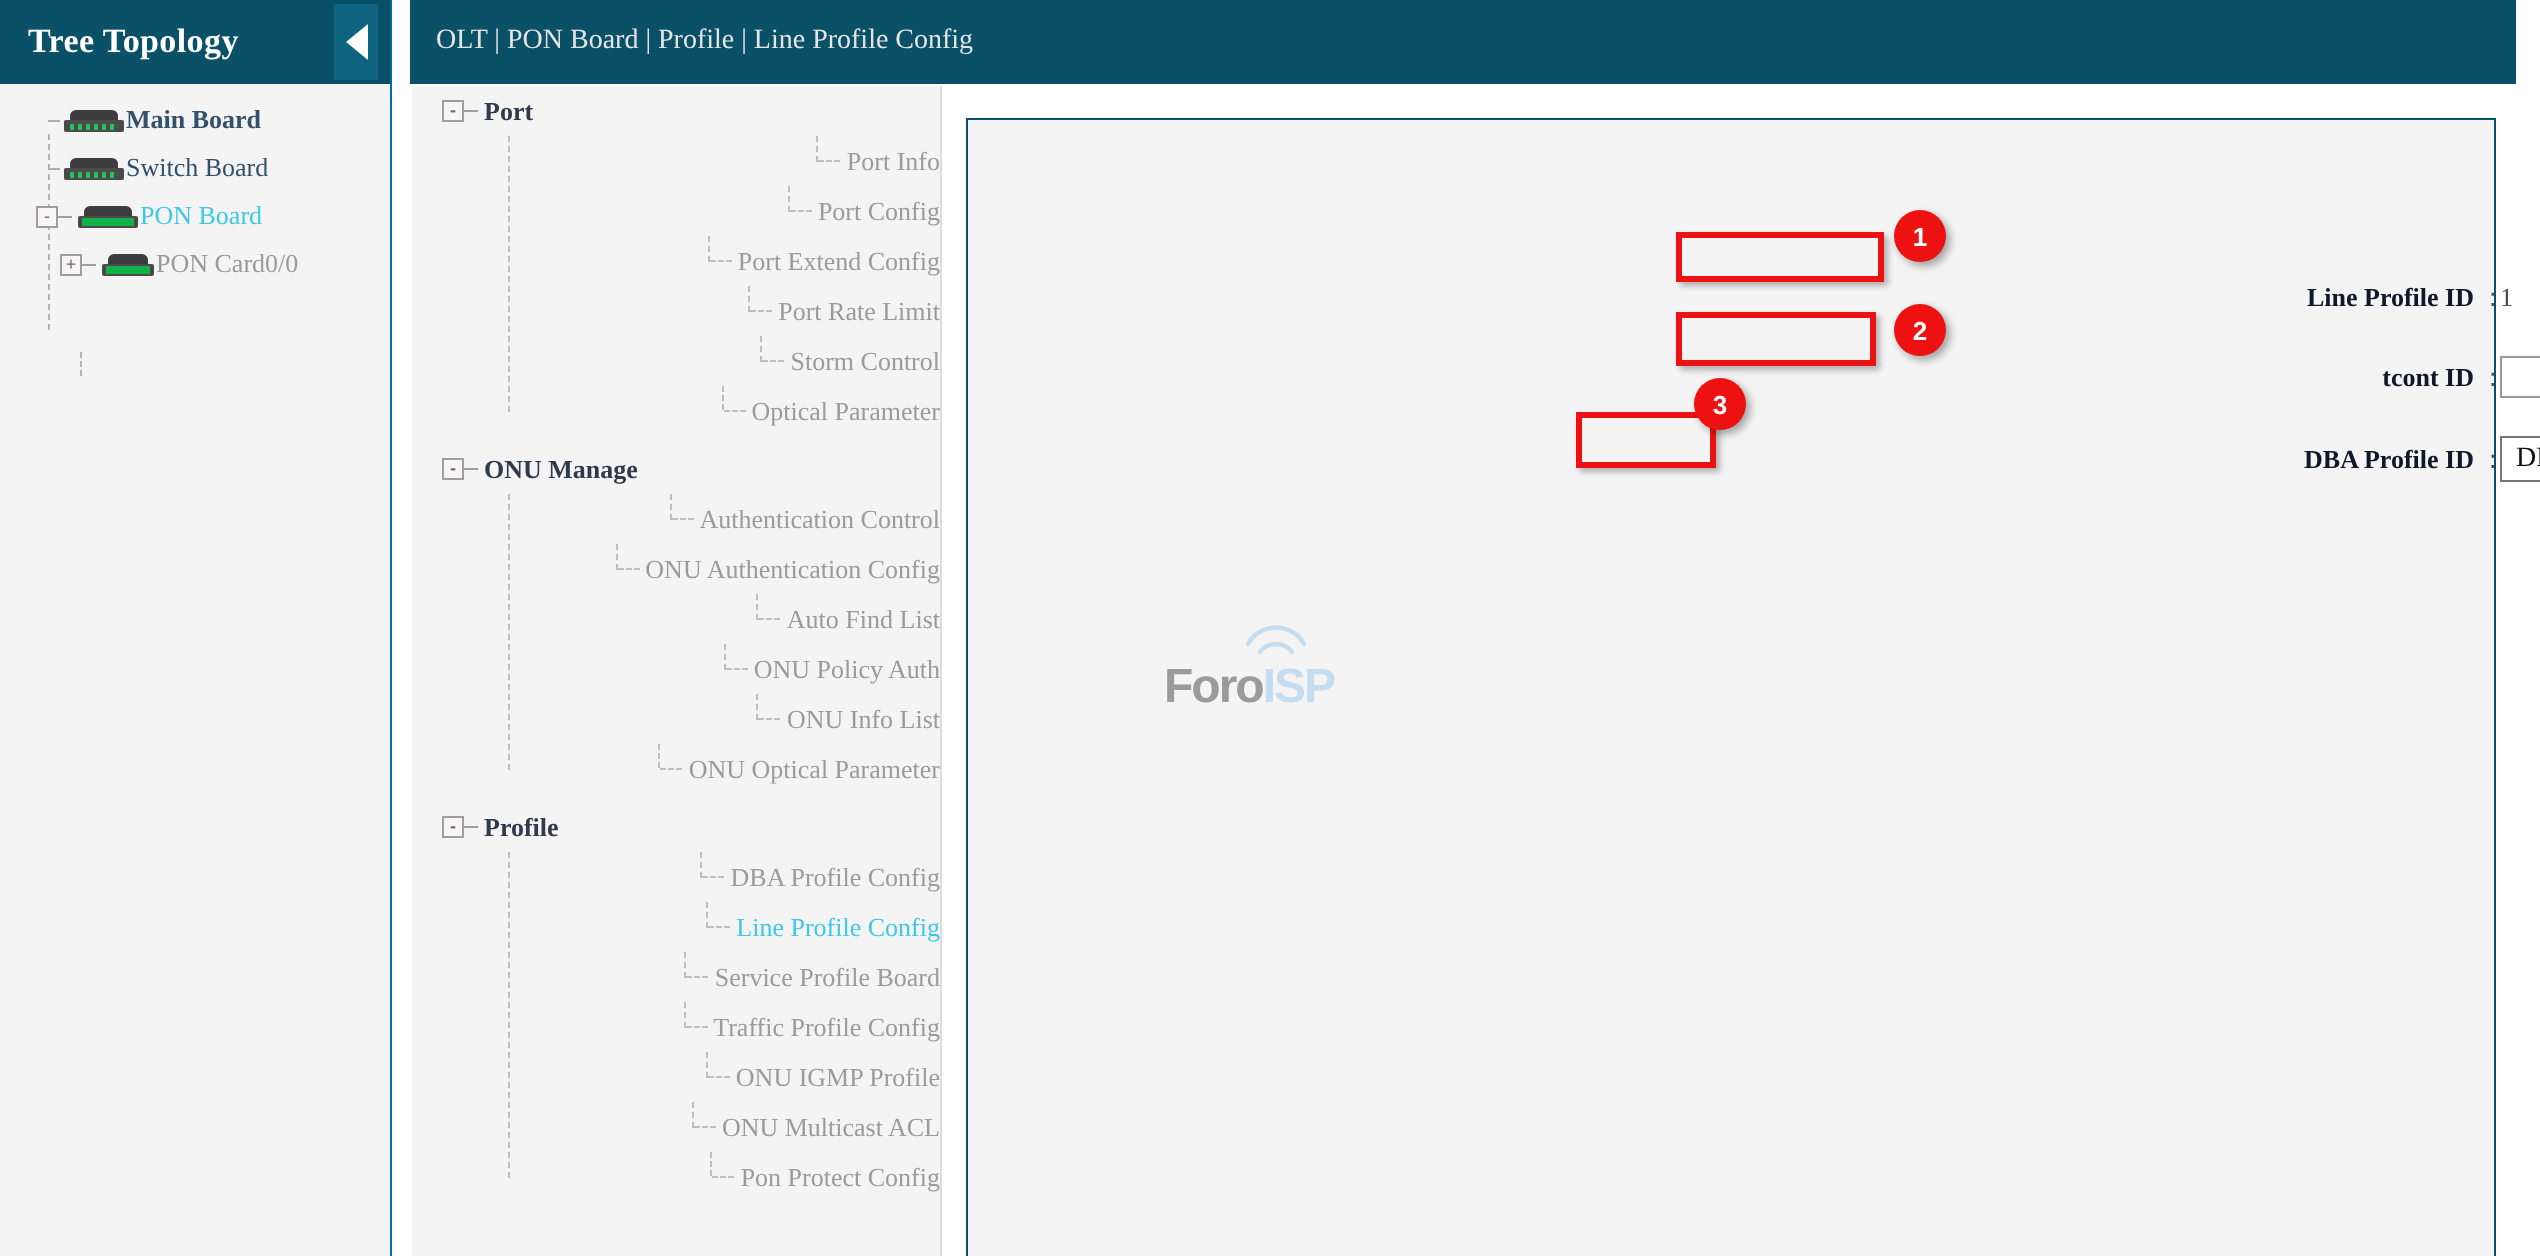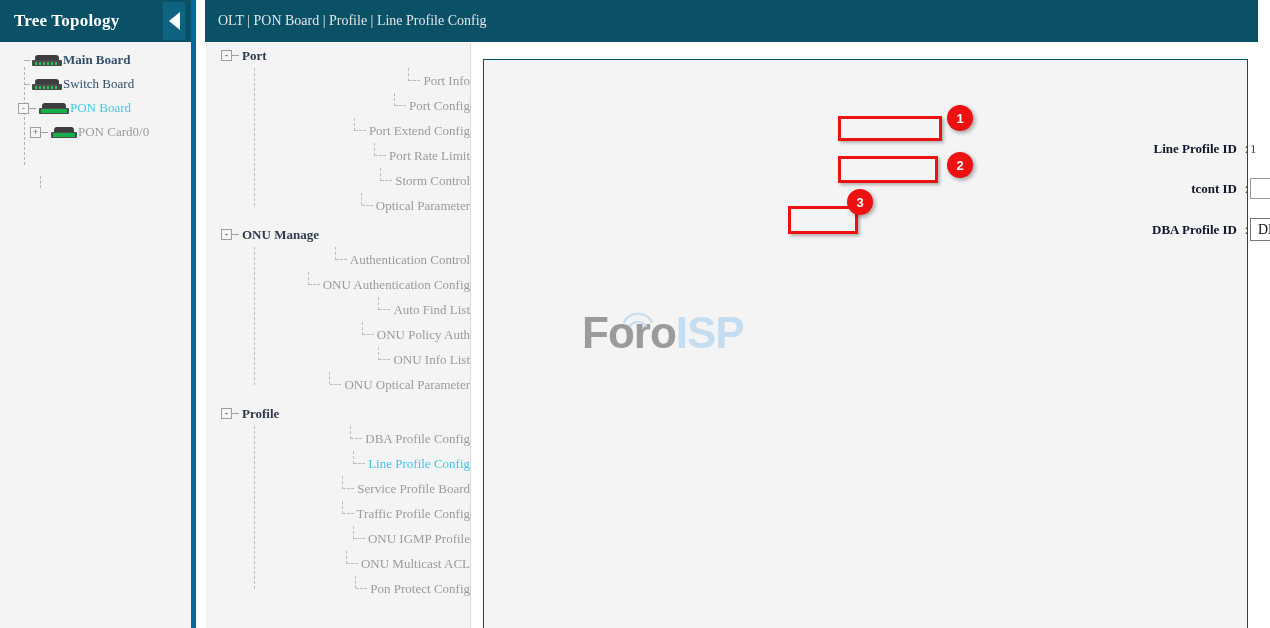--- a/index.html
+++ b/index.html
@@ -14,21 +14,21 @@
     position: relative;
     width: 1270px; height: 628px;
     background: #ffffff;
   }
 
   
   #tree-panel {
     position: absolute; left: 0; top: 0;
     width: 196px; height: 628px;
     background: #f4f4f4;
-    border-right: 5px solid #0369a1;
+    border-right: 1px solid #0369a1;
   }
   #tree-header {
     position: relative;
     height: 42px;
     background: #0a5168;
     display: flex; align-items: center;
   }
   #tree-header .title {
     color: #ffffff;
     font-size: 17px;
@@ -281,21 +281,21 @@
   #badge-2 { left: 947px; top: 152px; }
   #badge-3 { left: 847px; top: 189px; }
 
   
   #watermark {
     position: absolute;
     left: 98px; top: 250px;
     height: 48px;
     display: flex; align-items: flex-end;
     font-family: "Liberation Sans", sans-serif;
-    font-size: 44px;
+    font-size: 24px;
     font-weight: bold;
     user-select: none;
   }
   #wm-foro { color: #9b9b9b; letter-spacing: -1px; }
   #wm-isp  { color: #c5ddf0; letter-spacing: -1px; position: relative; }
   #wm-arcs {
     position: absolute;
     left: 134px; top: 248px;
     width: 40px; height: 20px;
   }

